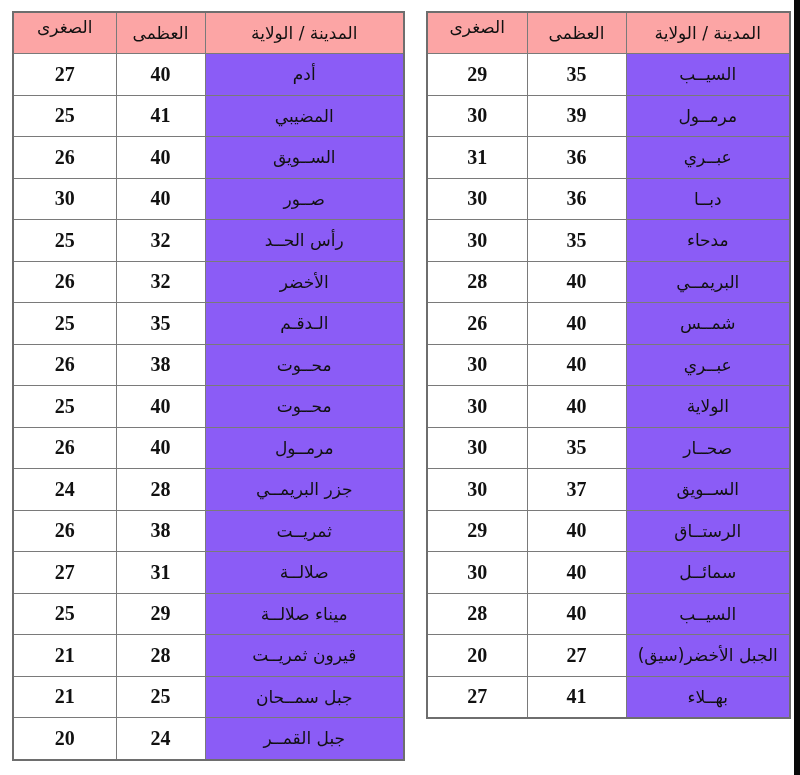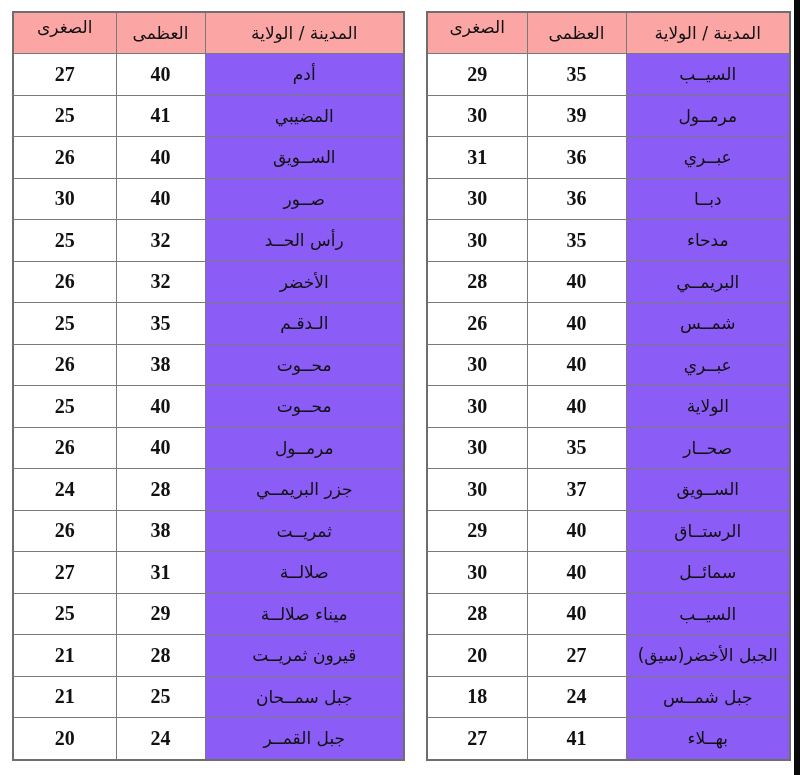--- a/index.html
+++ b/index.html
@@ -232,23 +232,18 @@
         <td class="num">28</td>
         <td class="num">40</td>
         <td class="city">السيــب</td>
       </tr>
     <tr>
         <td class="num">20</td>
         <td class="num">27</td>
         <td class="city">الجبل الأخضر(سيق)</td>
       </tr>
     <tr>
-        <td class="num">18</td>
-        <td class="num">24</td>
-        <td class="city">جبل شمــس</td>
-      </tr>
-    <tr>
         <td class="num">27</td>
         <td class="num">41</td>
         <td class="city">بهــلاء</td>
       </tr>
   </tbody>
 </table>
 
 </body></html>

